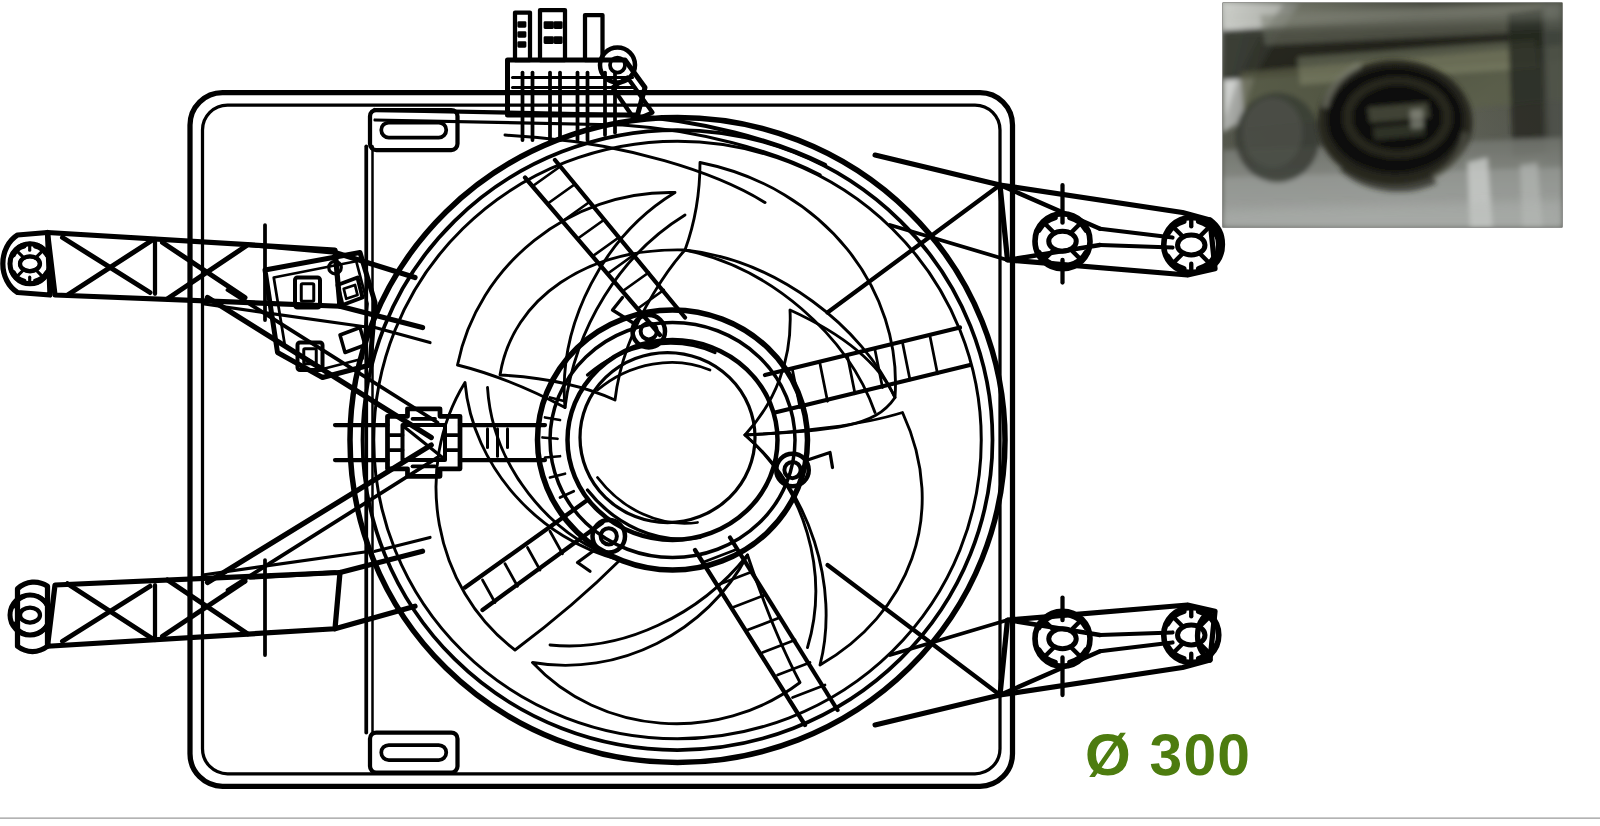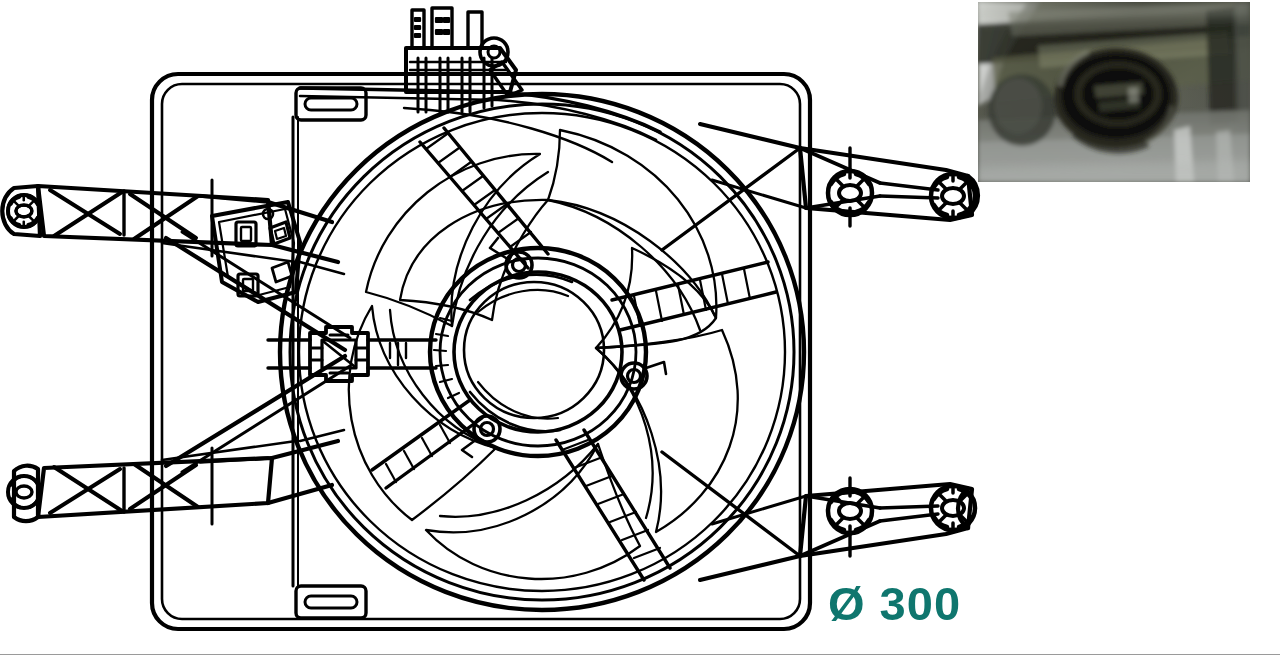--- a/index.html
+++ b/index.html
@@ -3,22 +3,22 @@
 <meta charset="utf-8">
 <style>
   html,body{margin:0;padding:0;background:#fff;}
   body{width:1280px;height:661px;overflow:hidden;
        font-family:"Liberation Sans",sans-serif;}
   #stage{position:relative;width:1280px;height:661px;background:#ffffff;}
   #drawing{position:absolute;left:0;top:0;width:1280px;height:661px;}
   #photo-inset{position:absolute;left:978px;top:2px;width:272px;height:180px;
                overflow:hidden;background:#2a2a26;}
   #photo-inset svg{display:block;width:272px;height:180px;}
-  #dim-label{position:absolute;left:828px;top:576px;
-             font-size:47px;font-weight:700;color:#0f766e;letter-spacing:1px;
+  #dim-label{position:absolute;left:868px;top:576px;
+             font-size:47px;font-weight:700;color:#4d7c0f;letter-spacing:1px;
              font-family:"Liberation Sans",sans-serif;white-space:nowrap;}
   #footer-rule{position:absolute;left:0;top:654px;width:1280px;height:1px;
                background:#9a9a9a;}
 </style>
 </head>
 <body>
 
 <div id="stage">
 
   <svg id="drawing" viewBox="0 0 1280 661">

